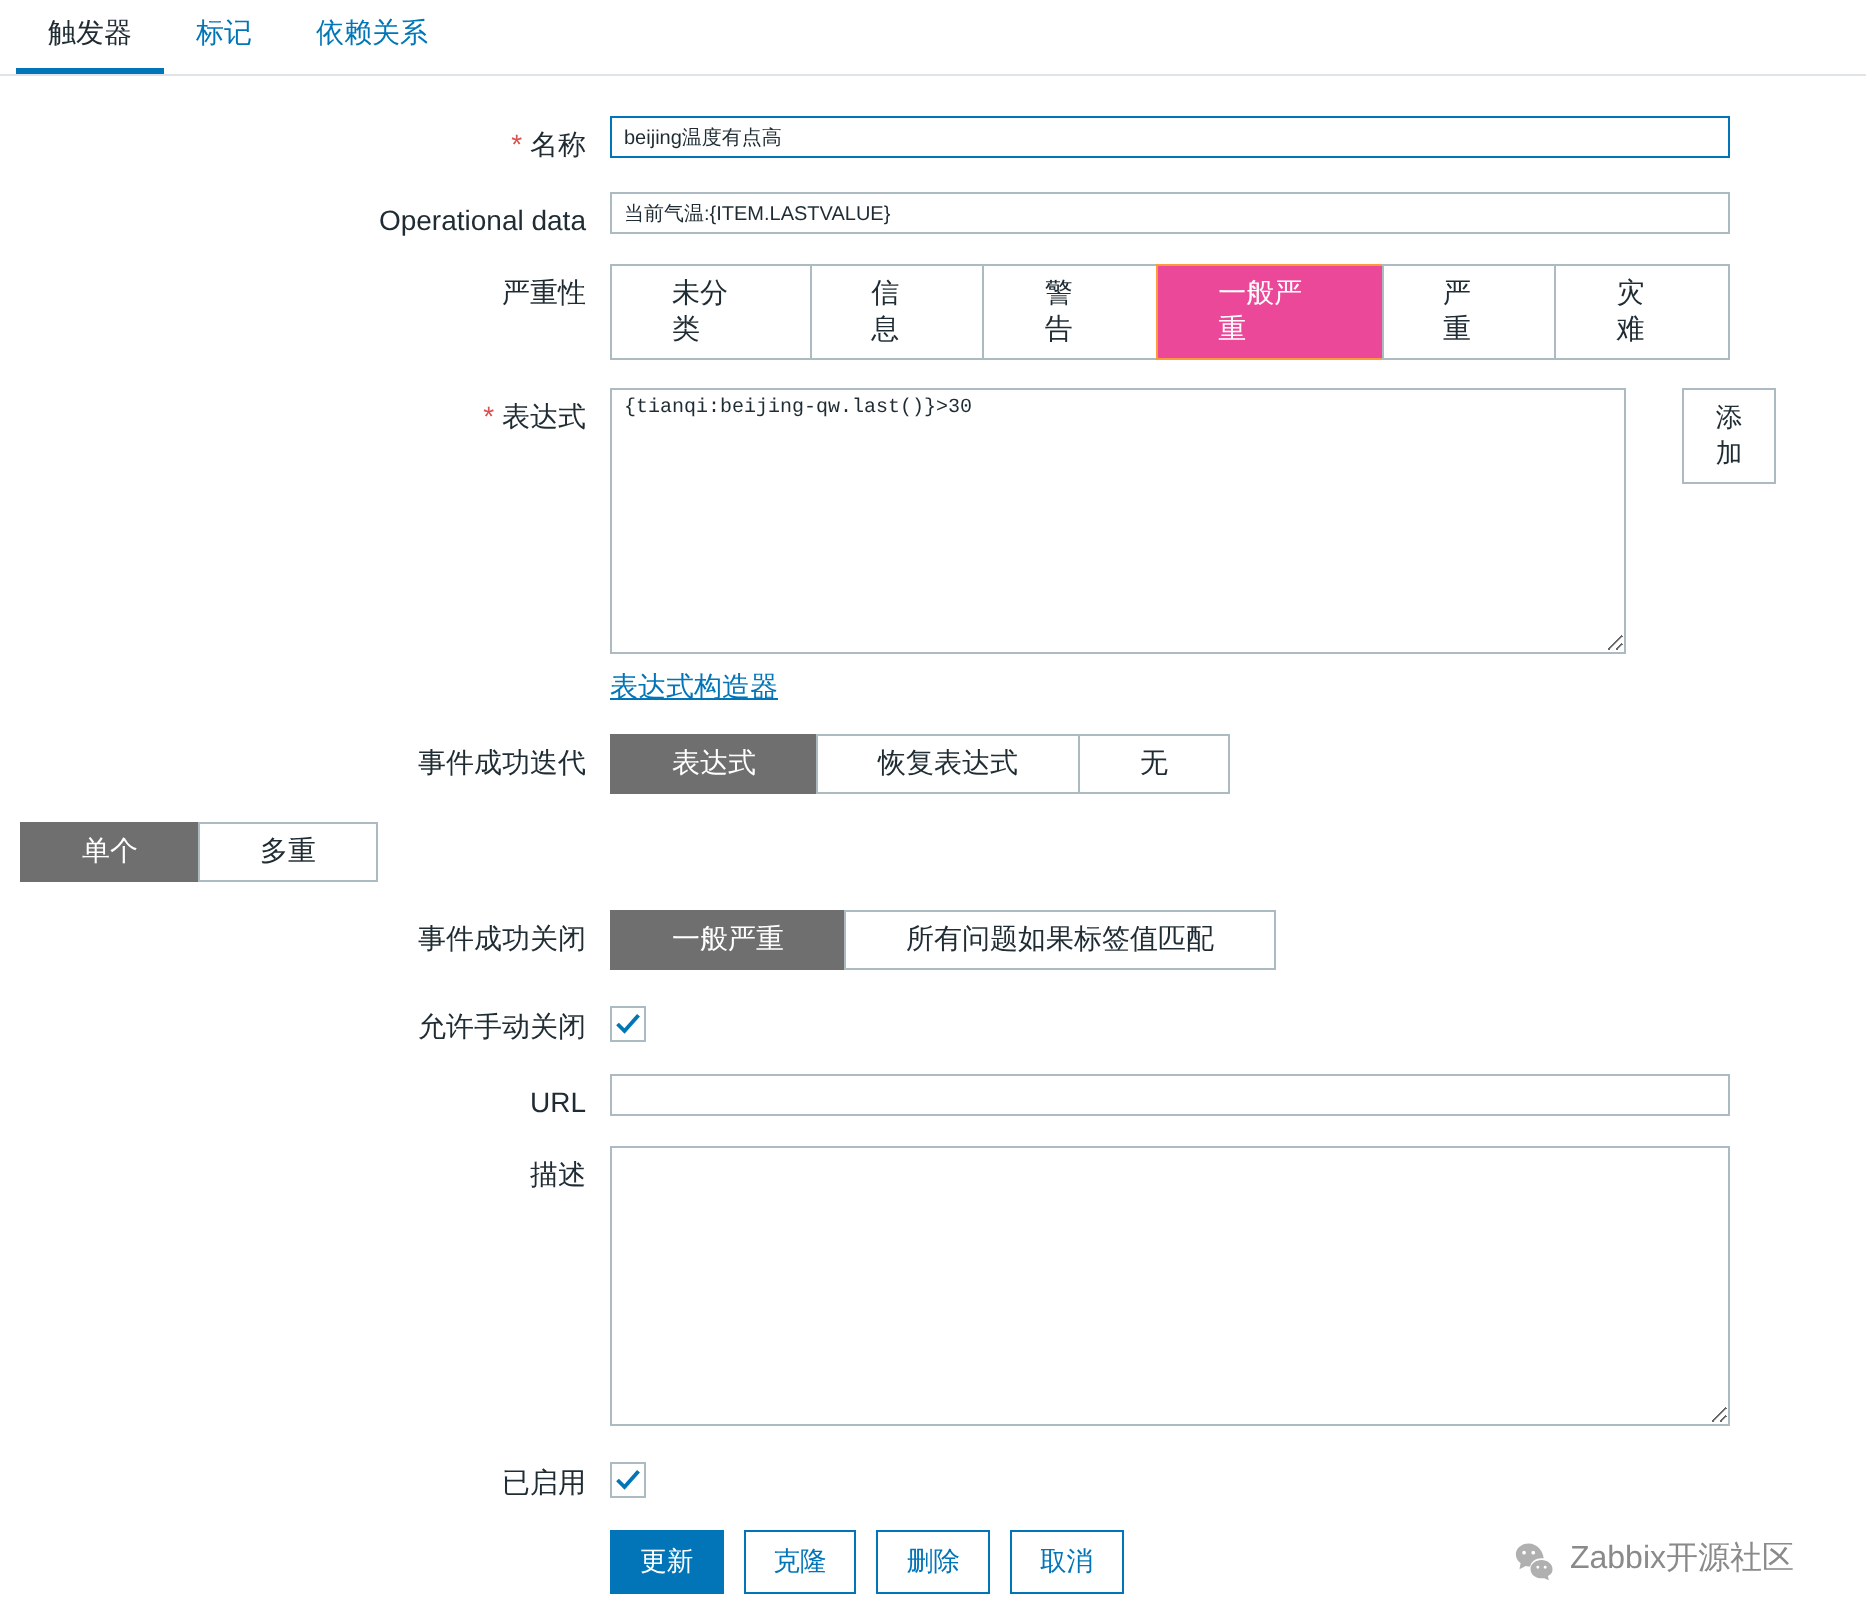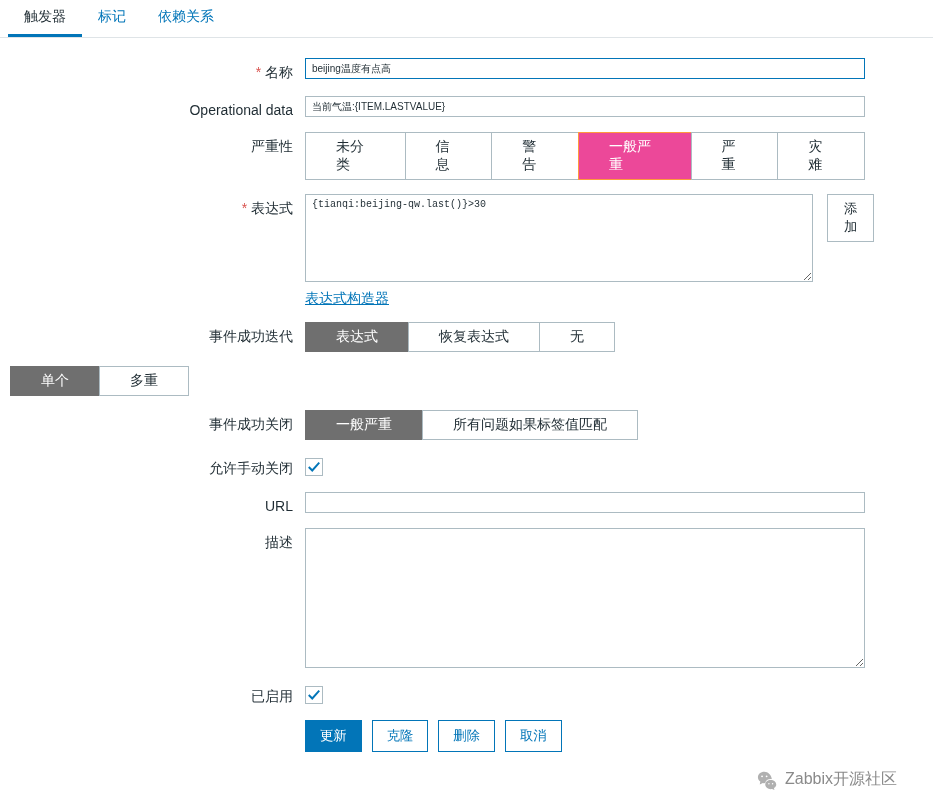--- a/index.html
+++ b/index.html
@@ -46,37 +46,37 @@
   .req::before {
     content: "* ";
     color: #d9534f;
   }
   .field {
     flex: 0 0 560px;
     display: flex;
     align-items: flex-start;
   }
   .extra {
-    margin-left: 14px;
+    margin-left: 28px;
   }
   input[type=text], textarea {
     width: 560px;
     padding: 4px 6px;
     border: 1px solid #acbbc2;
     font-family: inherit;
     font-size: 10px;
     color: #1f2c33;
   }
   input[type=text].hl { border-color: #0275b8; }
   textarea {
     resize: both;
     min-height: 60px;
   }
   .textarea-expr {
-    height: 88px;
+    height: 133px;
     font-family: "Courier New", monospace;
     width: 520px;
   }
   .textarea-desc {
     height: 140px;
   }
   .seggroup { display: flex; }
   .seg {
     border: 1px solid #acbbc2;
     padding: 5px 30px;

